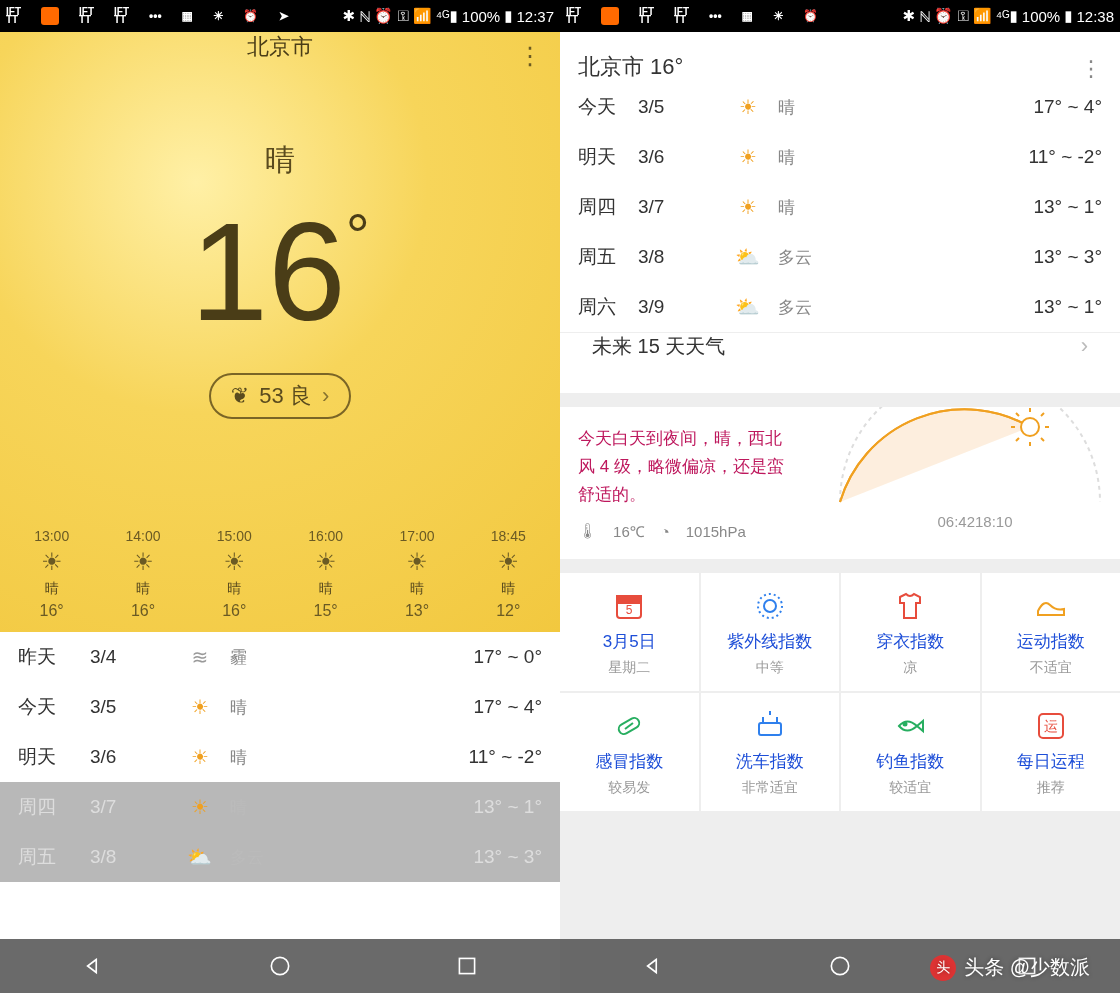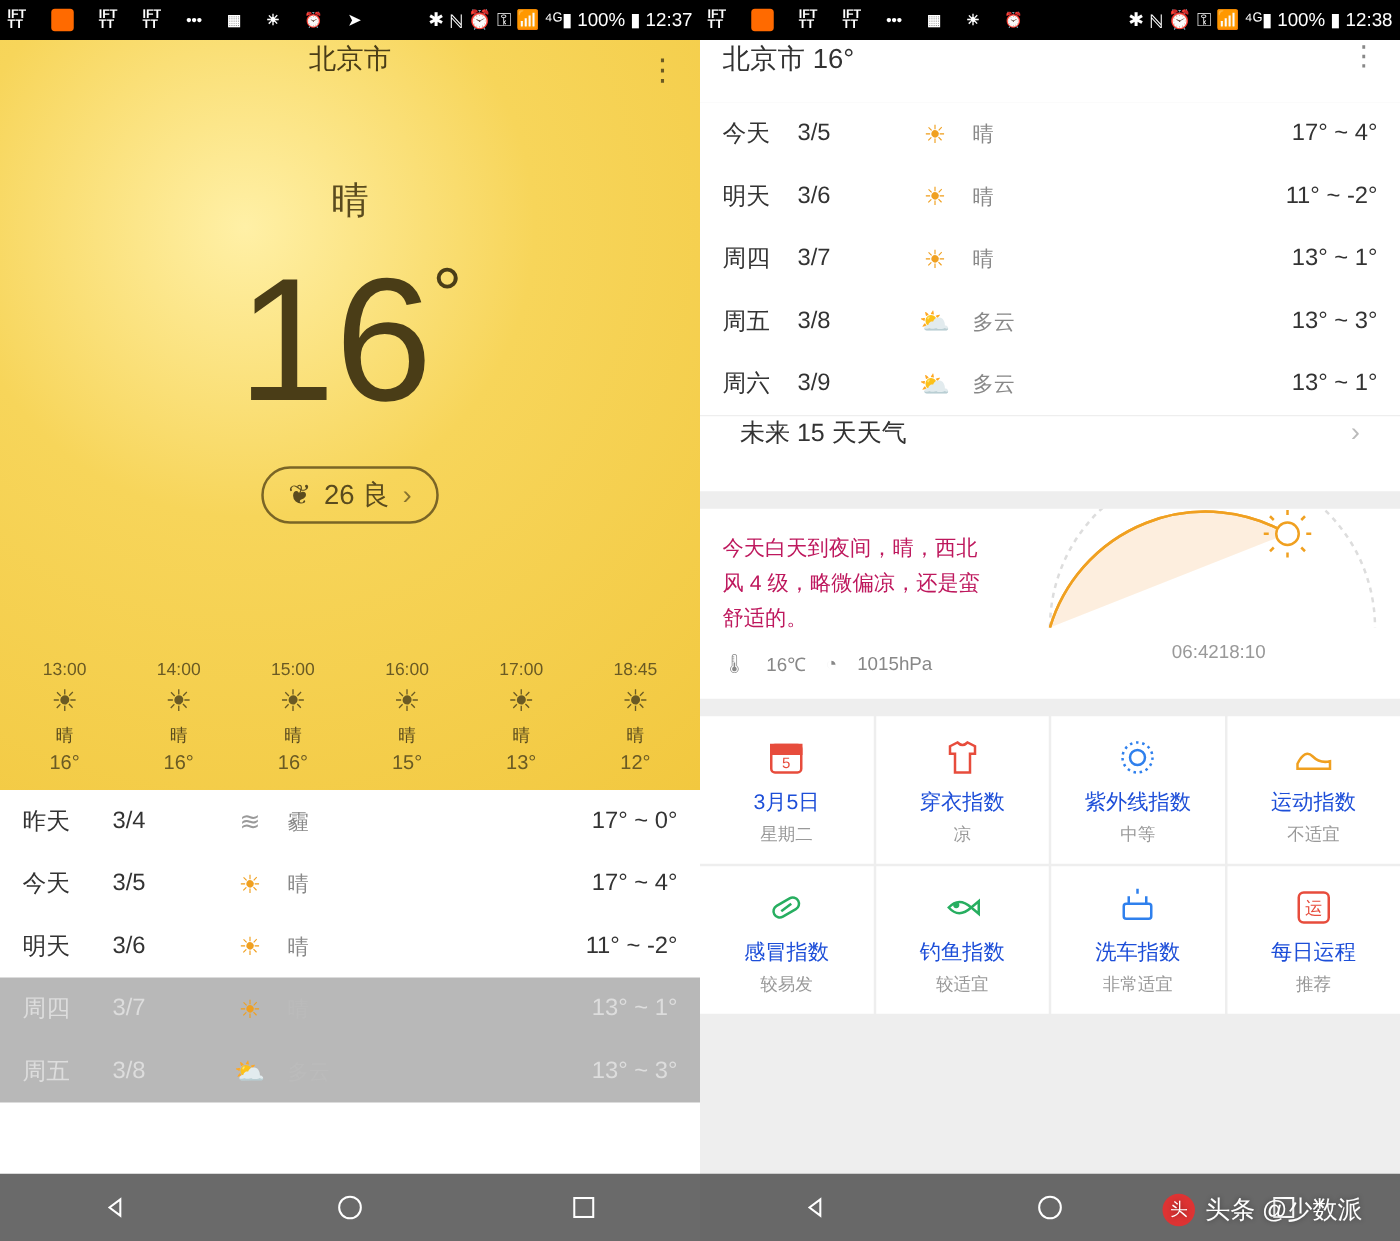--- a/index.html
+++ b/index.html
@@ -38,21 +38,21 @@
   .drow .date { width: 60px; color:#333;}
   .drow .ico { width: 60px; margin-left:20px; display:flex; justify-content:center; font-size:20px;}
   .drow .dc { width: 70px; color: #888; font-size:17px;}
   .drow .range { margin-left: auto; color: #333; }
   .shade { background: rgba(0,0,0,0.28); color: #ddd !important; }
   .shade .date,.shade .range,.shade .day { color:#ddd;}
   .shade .dc { color:#bbb;}
 
   
   .right-screen { background:#eee;}
-  .r-header { background:#fff; height: 50px; display: flex; align-items: flex-start; padding: 0 18px; font-size: 22px; color: #333; position:relative;}
+  .r-header { background:#fff; height: 50px; display: flex; align-items: flex-end; padding: 0 18px; font-size: 22px; color: #333; position:relative;}
   .r-header .more { position: absolute; right: 18px; font-size: 22px; color: #888; }
   .r-daily { background:#fff;}
   .r-daily .drow .day { width:60px;}
   .future { background:#fff; margin-top:1px; height: 60px; display: flex; padding: 0 32px; color:#333; font-size:20px;gap:11px;}
   .future .chev { margin-left:auto; color:#bbb; font-size:22px;}
 
   .card { background:#fff; margin-top:14px; padding:18px;}
   .summary { display:flex; position:relative;}
   .summary .text { width:220px; font-size:17px; line-height:28px; color:#be185d;}
   .summary .stats { margin-top:12px; color:#888; font-size:15px; display:flex; gap:16px; align-items:center;}
@@ -112,21 +112,21 @@
 
     <div class="hero">
       <div class="titlebar">
         <span>北京市</span>
         <span class="more">⋮</span>
       </div>
       <div class="cond">晴</div>
       <div class="temp"><span>16</span><span class="deg">°</span></div>
       <div class="aqi">
         <span class="leaf">❦</span>
-        <span>26</span>
+        <span>53</span>
         <span>良</span>
         <span class="chev">›</span>
       </div>
 
       <div class="hourly" id="hourly-left">
           <div class="h">
             <div class="time">13:00</div>
     <div class="icon">☀</div>
     <div class="cond">晴</div>
     <div class="t">16°</div>
@@ -351,83 +351,83 @@
               <rect x="5" y="7" width="24" height="22" rx="3"></rect>
               <rect x="5" y="7" width="24" height="7" fill="#e74c3c"></rect>
               <text x="17" y="25" text-anchor="middle" fill="#e74c3c" stroke="none" font-size="12">5</text>
             </svg>
           </div>
     <div class="ti">3月5日</div>
     <div class="su">星期二</div>
         </div>
         <div class="idx">
           <div class="ic">
-            <svg width="34" height="34" fill="none" stroke="#e74c3c" stroke-width="2">
-              <path d="M7 8 L13 5 Q17 9 21 5 L27 8 L27 14 L23 14 L23 29 L11 29 L11 14 L7 14 Z"></path>
-            </svg>
-          </div>
-    <div class="ti">穿衣指数</div>
-    <div class="su">凉</div>
-        </div>
-        <div class="idx">
-          <div class="ic">
             <svg width="34" height="34" fill="none" stroke="#2f80ed" stroke-width="2">
               <circle cx="17" cy="17" r="6"></circle>
               <g stroke-dasharray="2 3">
                 <circle cx="17" cy="17" r="12"></circle>
               </g>
             </svg>
           </div>
     <div class="ti">紫外线指数</div>
     <div class="su">中等</div>
         </div>
         <div class="idx">
           <div class="ic">
+            <svg width="34" height="34" fill="none" stroke="#e74c3c" stroke-width="2">
+              <path d="M7 8 L13 5 Q17 9 21 5 L27 8 L27 14 L23 14 L23 29 L11 29 L11 14 L7 14 Z"></path>
+            </svg>
+          </div>
+    <div class="ti">穿衣指数</div>
+    <div class="su">凉</div>
+        </div>
+        <div class="idx">
+          <div class="ic">
             <svg width="34" height="34" fill="none" stroke="#f0a020" stroke-width="2">
               <path d="M4 22 Q10 10 16 16 Q22 22 30 20 L30 26 L4 26 Z"></path>
             </svg>
           </div>
     <div class="ti">运动指数</div>
     <div class="su">不适宜</div>
         </div>
         <div class="idx">
           <div class="ic">
             <svg width="34" height="34" fill="none" stroke="#27ae60" stroke-width="2">
               <rect x="6" y="12" width="22" height="10" rx="5" transform="rotate(-30 17 17)"></rect>
               <line x1="13" y1="20" x2="21" y2="14"></line>
             </svg>
           </div>
     <div class="ti">感冒指数</div>
     <div class="su">较易发</div>
-        </div>
-        <div class="idx">
-          <div class="ic">
-            <svg width="34" height="34" fill="none" stroke="#27ae60" stroke-width="2">
-              <path d="M6 17 Q14 8 24 17 Q14 26 6 17 Z"></path>
-              <path d="M24 17 L30 12 L30 22 Z"></path>
-              <circle cx="12" cy="15" r="1.5" fill="#27ae60"></circle>
-            </svg>
-          </div>
-    <div class="ti">钓鱼指数</div>
-    <div class="su">较适宜</div>
         </div>
         <div class="idx">
           <div class="ic">
             <svg width="34" height="34" fill="none" stroke="#2f80ed" stroke-width="2">
               <rect x="6" y="14" width="22" height="12" rx="2"></rect>
               <line x1="10" y1="14" x2="10" y2="8"></line>
               <line x1="24" y1="14" x2="24" y2="8"></line>
               <line x1="17" y1="6" x2="17" y2="2"></line>
             </svg>
           </div>
     <div class="ti">洗车指数</div>
     <div class="su">非常适宜</div>
         </div>
         <div class="idx">
           <div class="ic">
+            <svg width="34" height="34" fill="none" stroke="#27ae60" stroke-width="2">
+              <path d="M6 17 Q14 8 24 17 Q14 26 6 17 Z"></path>
+              <path d="M24 17 L30 12 L30 22 Z"></path>
+              <circle cx="12" cy="15" r="1.5" fill="#27ae60"></circle>
+            </svg>
+          </div>
+    <div class="ti">钓鱼指数</div>
+    <div class="su">较适宜</div>
+        </div>
+        <div class="idx">
+          <div class="ic">
             <svg width="34" height="34" fill="none" stroke="#e74c3c" stroke-width="2">
               <rect x="5" y="5" width="24" height="24" rx="4"></rect>
               <text x="17" y="22" text-anchor="middle" fill="#e74c3c" stroke="none" font-size="14">运</text>
             </svg>
           </div>
     <div class="ti">每日运程</div>
     <div class="su">推荐</div>
         </div>
       </div>
 

